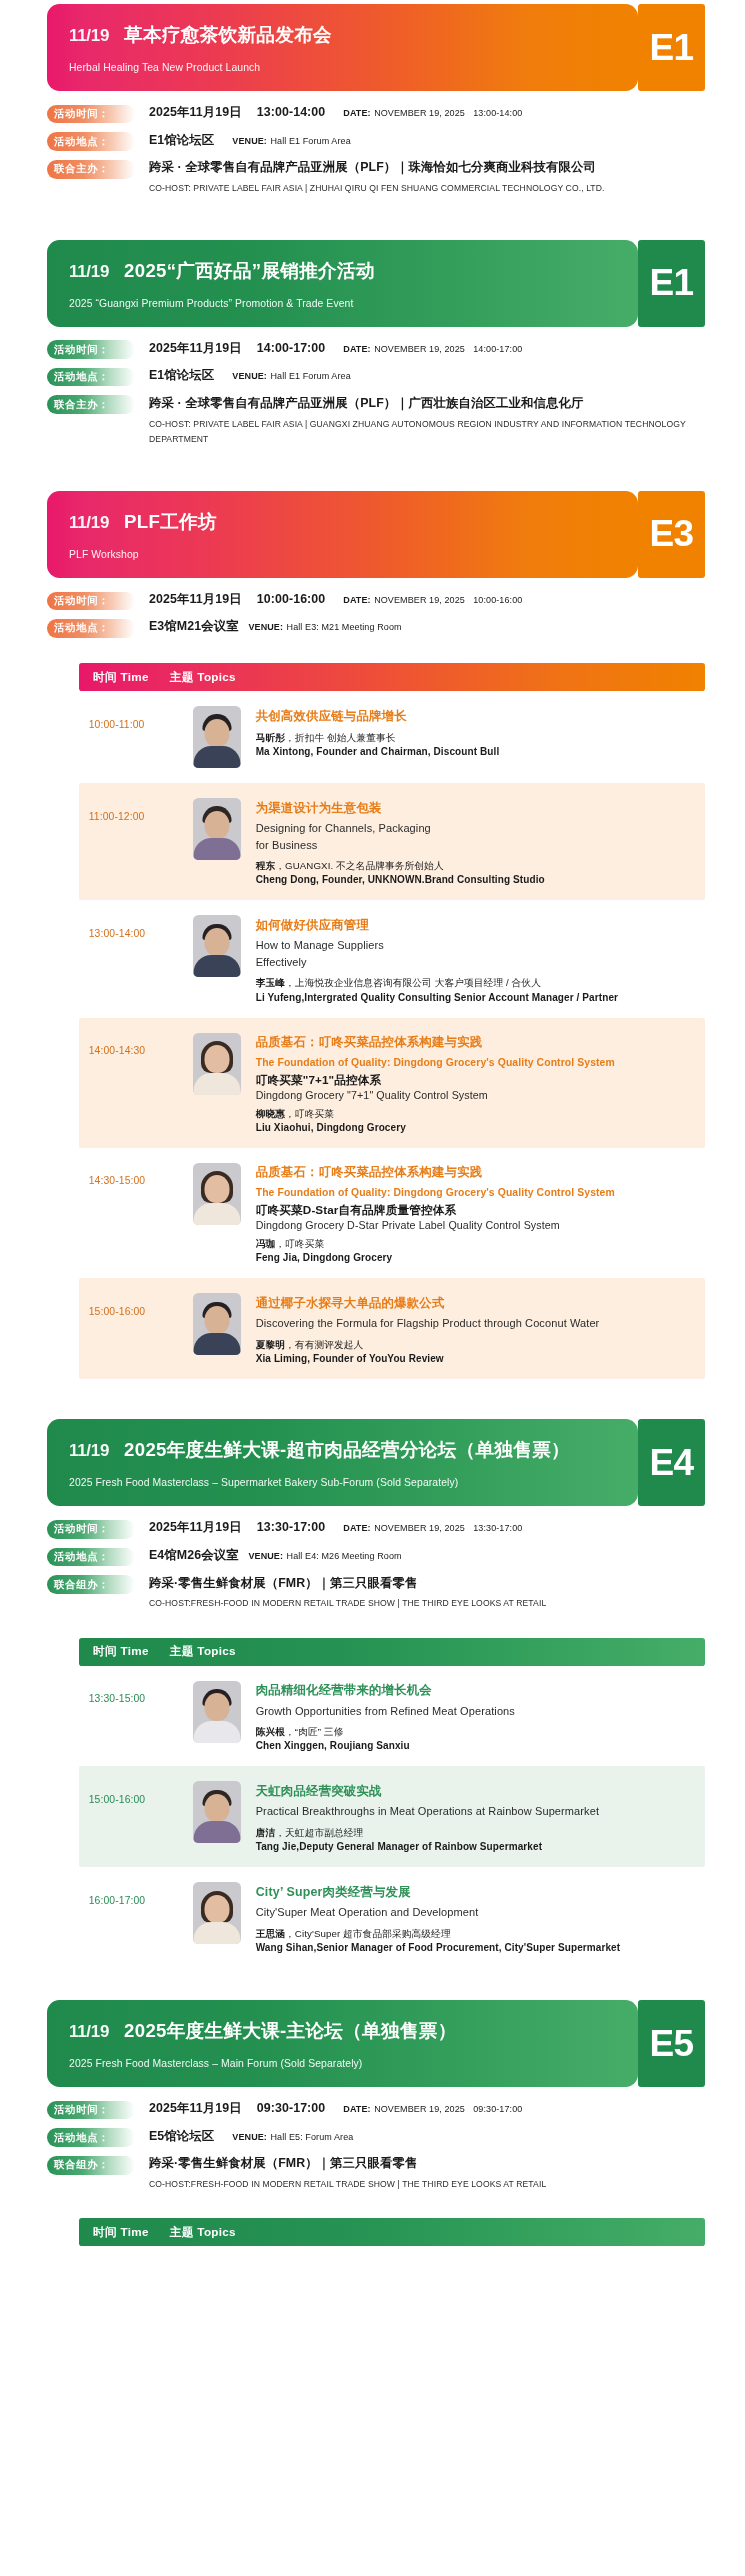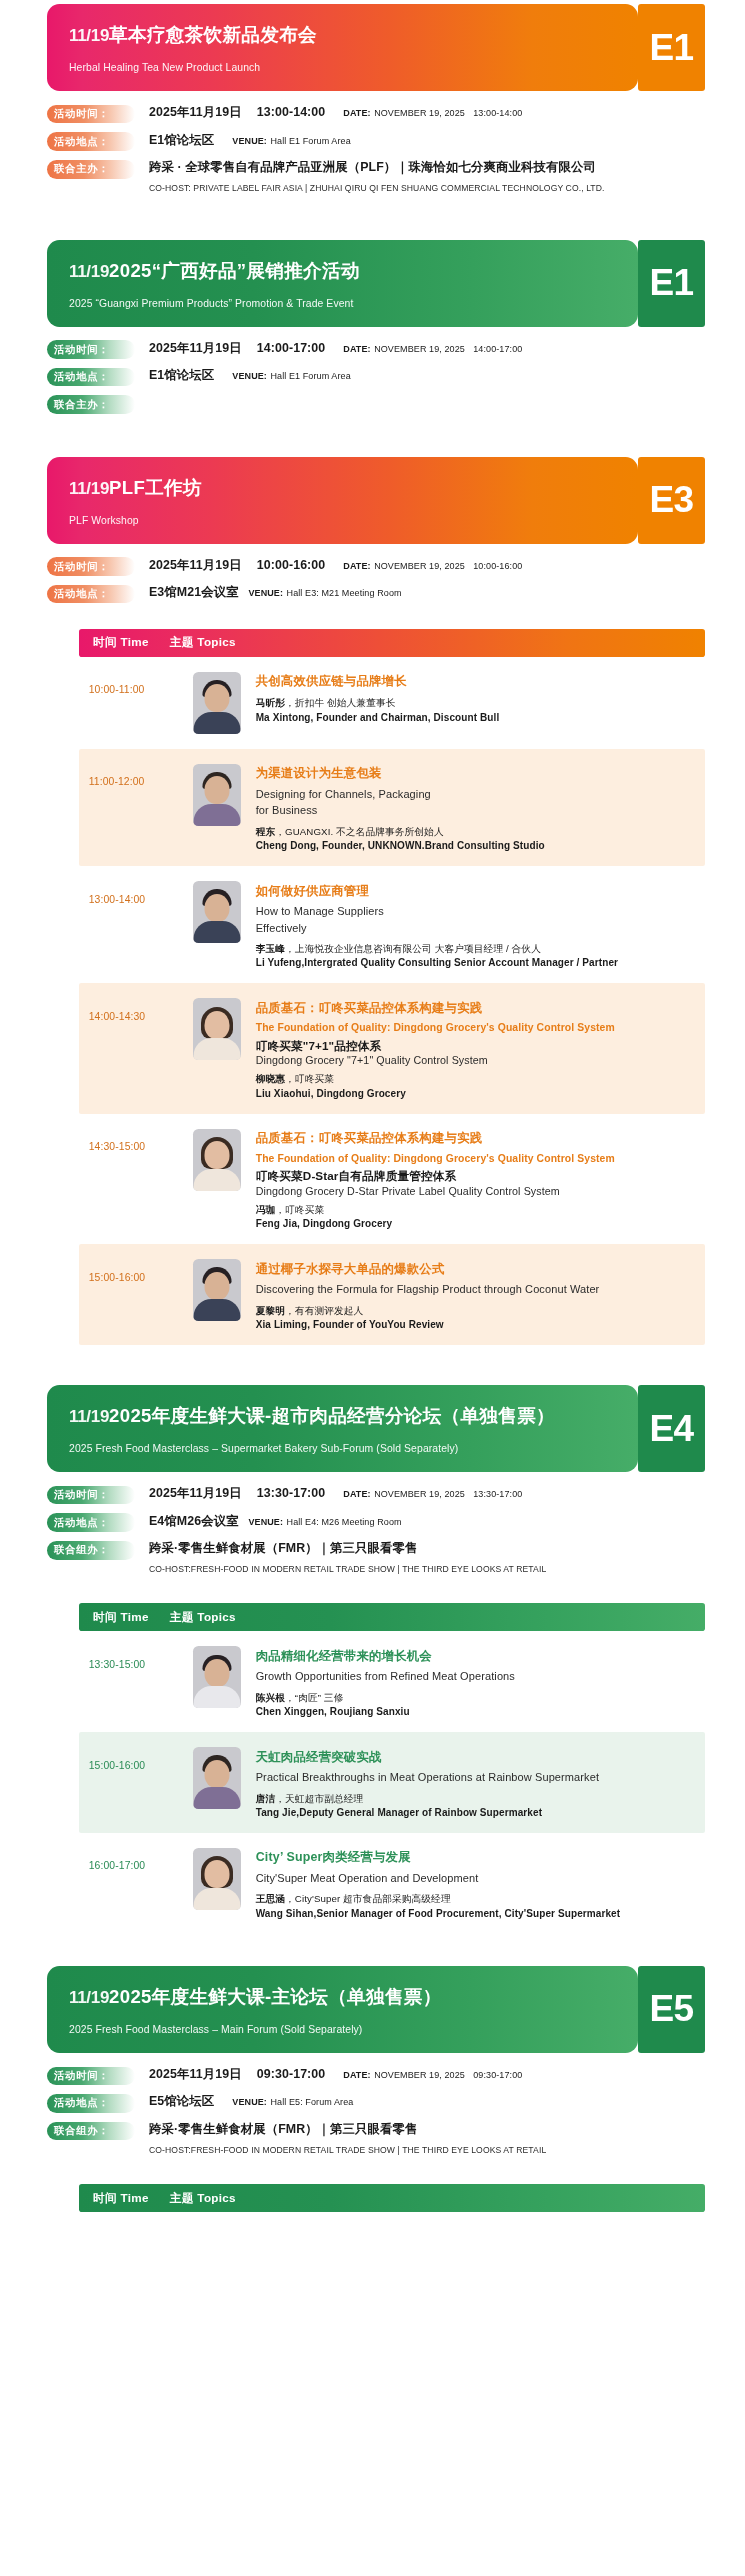--- a/index.html
+++ b/index.html
@@ -31,20 +31,21 @@
   }
   .theme-warm .event-banner {
     background: linear-gradient(90deg, #e8186a 0%, #e8286b 6%, #ec3a52 28%, #ef5c2a 58%, #f07d0c 82%, #f08200 100%);
   }
   .theme-green .event-banner {
     background: linear-gradient(90deg, #1f8a4c 0%, #249050 35%, #35a05c 72%, #46ad68 100%);
   }
   .banner-row1 {
     display: flex;
     align-items: baseline;
+    gap: 15px;
     white-space: nowrap;
   }
   .banner-date {
     color: #ffffff;
     font-size: 17px;
     font-weight: 700;
     letter-spacing: -0.3px;
     opacity: .95;
   }
   .banner-title-cn {
@@ -379,20 +380,26 @@
         <div class="detail-body">
           <div class="detail-line">
             <span class="dv-cn">E1馆论坛区</span>
             <span class="dv-enlabel">VENUE:</span>
             <span class="dv-en">Hall E1 Forum Area</span>
           </div>
         </div>
       </div>
       <div class="detail-row">
         <div class="detail-tag">联合主办：</div>
+        <div class="detail-body">
+          <div class="detail-line">
+            <span class="dv-cn">跨采 · 全球零售自有品牌产品亚洲展（PLF）｜广西壮族自治区工业和信息化厅</span>
+          </div>
+          <div class="detail-sub">CO-HOST: PRIVATE LABEL FAIR ASIA | GUANGXI ZHUANG AUTONOMOUS REGION INDUSTRY AND INFORMATION TECHNOLOGY DEPARTMENT</div>
+        </div>
       </div>
     </div>
   </section>
 
   <div class="gap-md"></div>
 
   <section class="theme-warm">
     <div class="event-head">
       <div class="event-banner">
         <div class="banner-row1">

